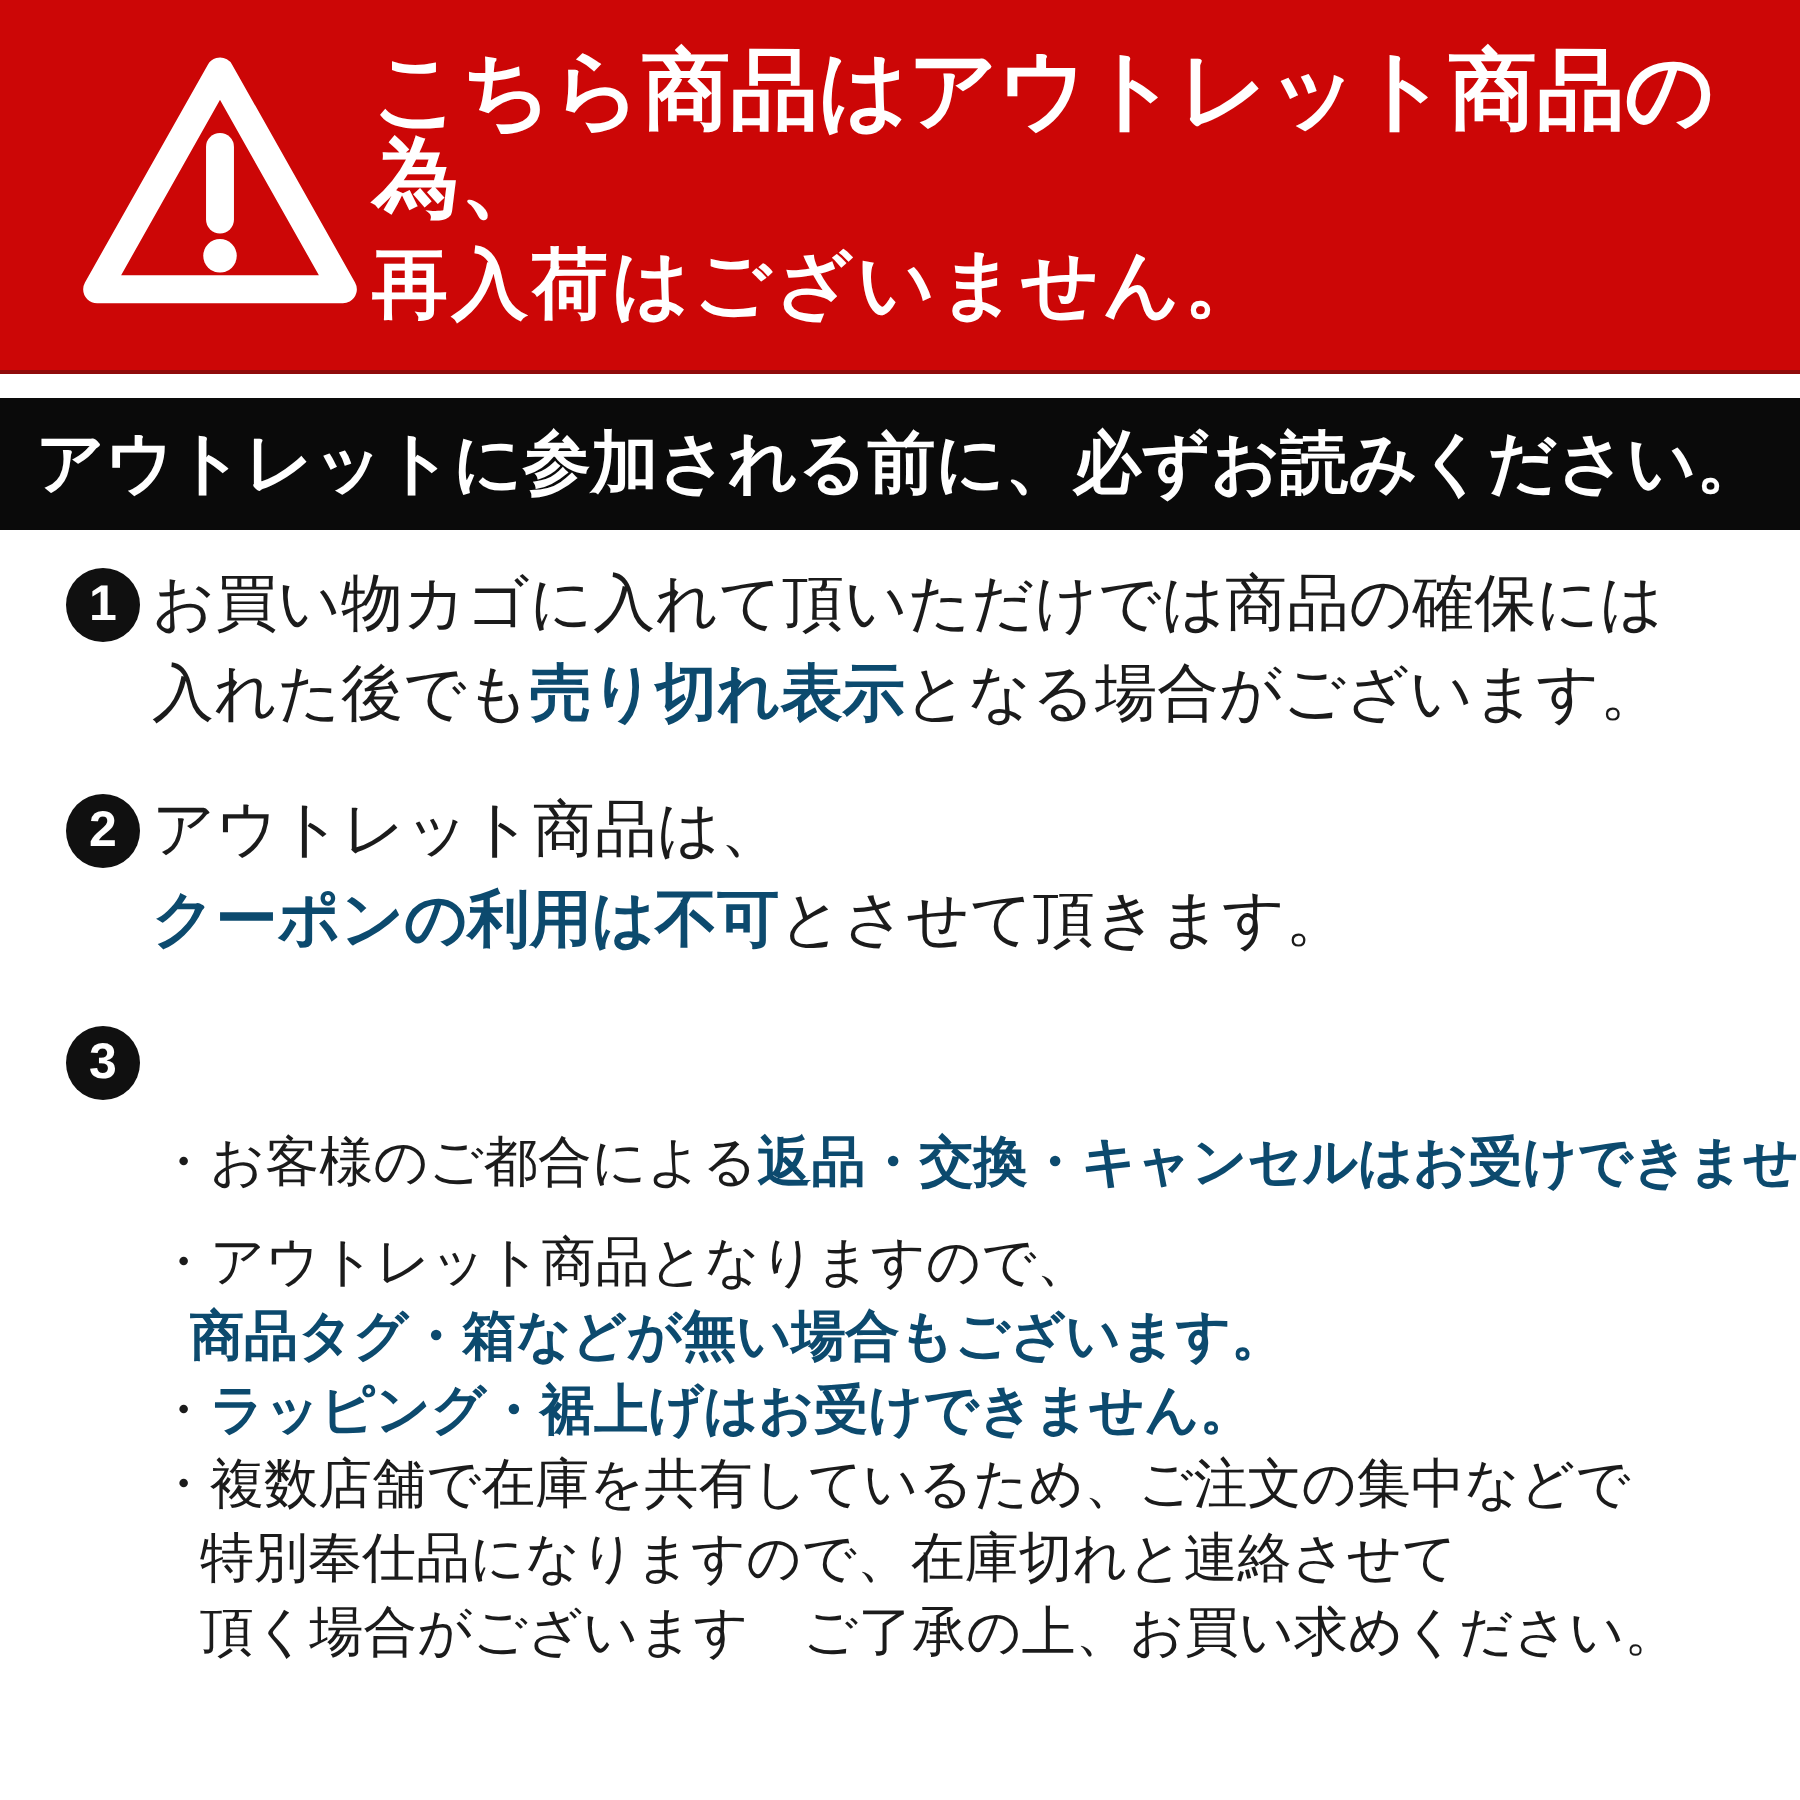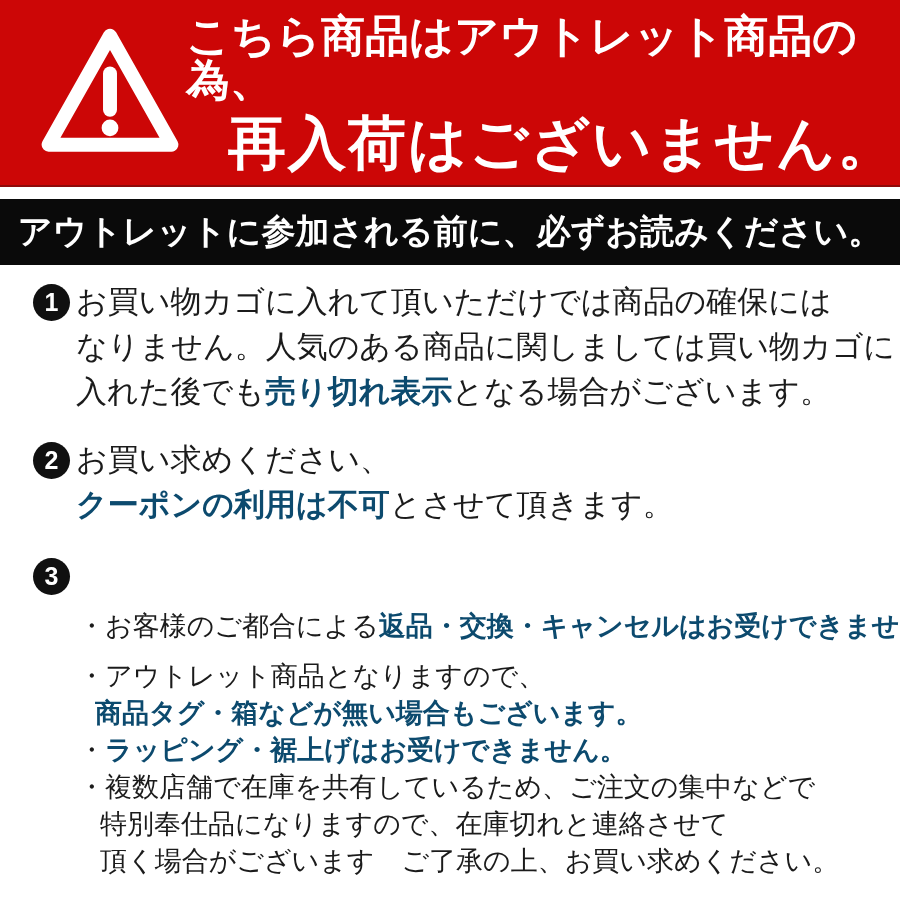--- a/index.html
+++ b/index.html
@@ -24,21 +24,21 @@
     width:148px;height:140px;
     margin-left:36px;
   }
   .header-text{
     margin-left:2px;
     color:#ffffff;
     font-weight:bold;
     line-height:1;
   }
   .h-line1{font-size:44px;letter-spacing:0px;margin-bottom:12px;}
-  .h-line2{font-size:58px;letter-spacing:2px;margin-left:42px;}
+  .h-line2{font-size:38px;letter-spacing:2px;}
   
   .black-banner{
     position:absolute;top:199px;left:0;width:900px;height:66px;
     background:#0a0a0a;
     display:flex;align-items:center;justify-content:center;
     box-sizing:border-box;
   }
   .black-banner span{
     color:#ffffff;font-weight:bold;font-size:34px;white-space:nowrap;
   }
@@ -103,29 +103,28 @@
   <div class="black-banner">
     <span>アウトレットに参加される前に、必ずお読みください。</span>
   </div>
 
   <main class="notes">
 
     <section class="note-item first">
       <span class="num-circle">1</span>
       <div class="item-lines">
         <div class="line">お買い物カゴに入れて頂いただけでは商品の確保には</div>
-        <div class="line">なりません。人気のある商品に関しましては買い物カゴに</div>
         <div class="line"><span>入れた後でも</span><span class="rd">売り切れ表示</span><span>となる場合がございます。</span></div>
       </div>
     </section>
 
     <section class="note-item second">
       <span class="num-circle">2</span>
       <div class="item-lines">
-        <div class="line">お買い求めください、</div>
+        <div class="line">アウトレット商品は、</div>
         <div class="line"><span class="rd">クーポンの利用は不可</span><span>とさせて頂きます。</span></div>
       </div>
     </section>
 
     <section class="note-item third">
       <span class="num-circle">3</span>
     </section>
 
     <div class="bullets">
       <div class="bullet-line gap-after"><span>・</span><span>お客様のご都合による</span><span class="rd">返品・交換・キャンセルはお受けできません。</span></div>

